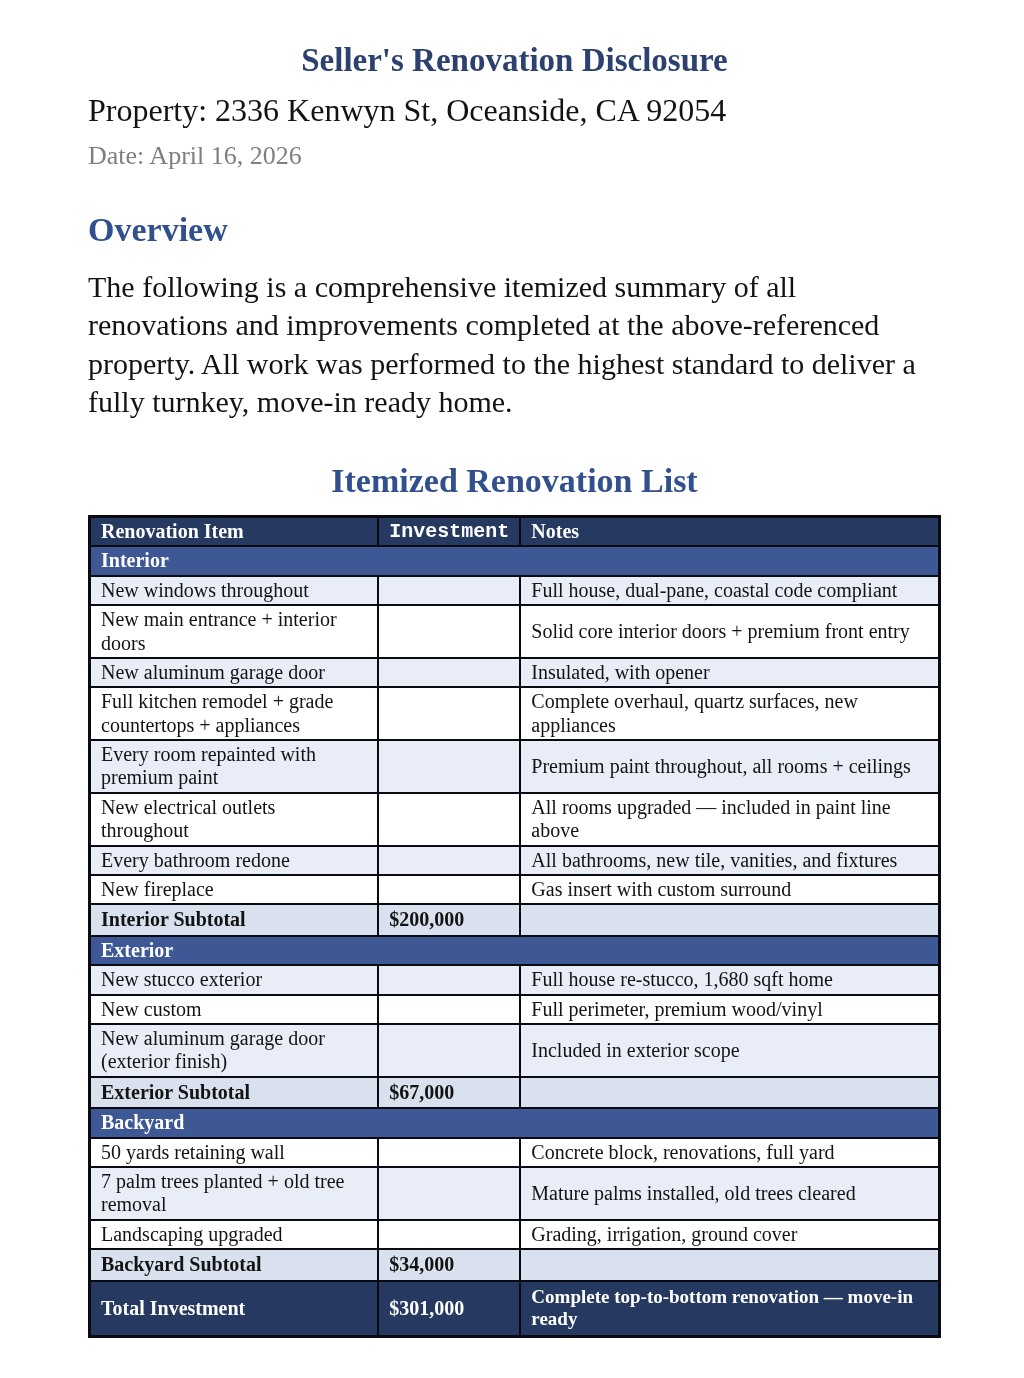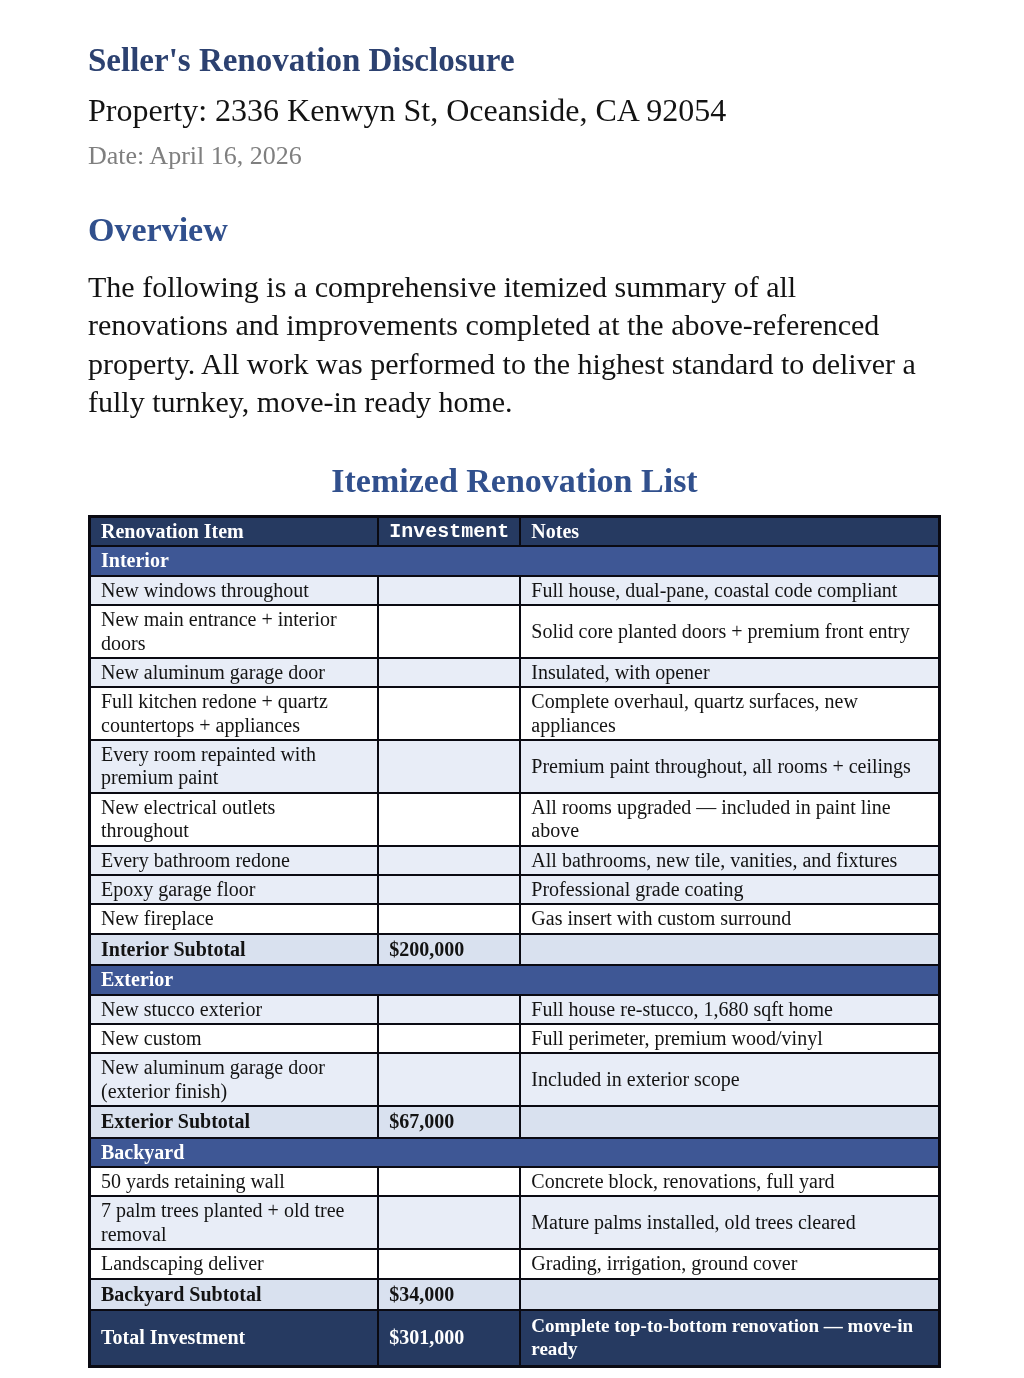--- a/index.html
+++ b/index.html
@@ -26,20 +26,21 @@
     min-height:1378px;
     background:#ffffff;
     padding:26px 83px 40px 88px;
   }
   .doc-title{
     font-size:33px;
     font-weight:bold;
     color:var(--title-navy);
     margin:16px 0 12px 0;
     line-height:1.15;
+    text-align:center;
   }
   .property-line{
     font-size:32px;
     color:var(--text-color);
     margin:0 0 12px 0;
     line-height:1.15;
   }
   .date-line{
     font-size:26px;
     color:var(--date-gray);
@@ -141,51 +142,46 @@
           <td colspan="3">Interior</td>
         </tr>
         <tr class="item-row pale">
           <td class="cell-item">New windows throughout</td>
           <td class="cell-inv"></td>
           <td class="cell-notes">Full house, dual-pane, coastal code compliant</td>
         </tr>
         <tr class="item-row white">
           <td class="cell-item">New main entrance + interior doors</td>
           <td class="cell-inv"></td>
-          <td class="cell-notes">Solid core planted doors + premium front entry</td>
+          <td class="cell-notes">Solid core interior doors + premium front entry</td>
         </tr>
         <tr class="item-row pale">
           <td class="cell-item">New aluminum garage door</td>
           <td class="cell-inv"></td>
           <td class="cell-notes">Insulated, with opener</td>
         </tr>
         <tr class="item-row white">
-          <td class="cell-item">Full kitchen redone + quartz countertops + appliances</td>
+          <td class="cell-item">Full kitchen remodel + grade countertops + appliances</td>
           <td class="cell-inv"></td>
           <td class="cell-notes">Complete overhaul, quartz surfaces, new appliances</td>
         </tr>
         <tr class="item-row pale">
           <td class="cell-item">Every room repainted with premium paint</td>
           <td class="cell-inv"></td>
           <td class="cell-notes">Premium paint throughout, all rooms + ceilings</td>
         </tr>
         <tr class="item-row white">
           <td class="cell-item">New electrical outlets throughout</td>
           <td class="cell-inv"></td>
           <td class="cell-notes">All rooms upgraded — included in paint line above</td>
         </tr>
         <tr class="item-row pale">
           <td class="cell-item">Every bathroom redone</td>
           <td class="cell-inv"></td>
           <td class="cell-notes">All bathrooms, new tile, vanities, and fixtures</td>
-        </tr>
-        <tr class="item-row pale">
-          <td class="cell-item">Epoxy garage floor</td>
-          <td class="cell-inv"></td>
-          <td class="cell-notes">Professional grade coating</td>
         </tr>
         <tr class="item-row white">
           <td class="cell-item">New fireplace</td>
           <td class="cell-inv"></td>
           <td class="cell-notes">Gas insert with custom surround</td>
         </tr>
         <tr class="subtotal-row">
           <td class="cell-item">Interior Subtotal</td>
           <td class="cell-inv">$200,000</td>
           <td class="cell-notes"></td>
@@ -220,21 +216,21 @@
           <td class="cell-item">50 yards retaining wall</td>
           <td class="cell-inv"></td>
           <td class="cell-notes">Concrete block, renovations, full yard</td>
         </tr>
         <tr class="item-row pale">
           <td class="cell-item">7 palm trees planted + old tree removal</td>
           <td class="cell-inv"></td>
           <td class="cell-notes">Mature palms installed, old trees cleared</td>
         </tr>
         <tr class="item-row white">
-          <td class="cell-item">Landscaping deliver</td>
+          <td class="cell-item">Landscaping upgraded</td>
           <td class="cell-inv"></td>
           <td class="cell-notes">Grading, irrigation, ground cover</td>
         </tr>
         <tr class="subtotal-row">
           <td class="cell-item">Backyard Subtotal</td>
           <td class="cell-inv">$34,000</td>
           <td class="cell-notes"></td>
         </tr>
         <tr class="total-row">
           <td class="cell-item">Total Investment</td>

